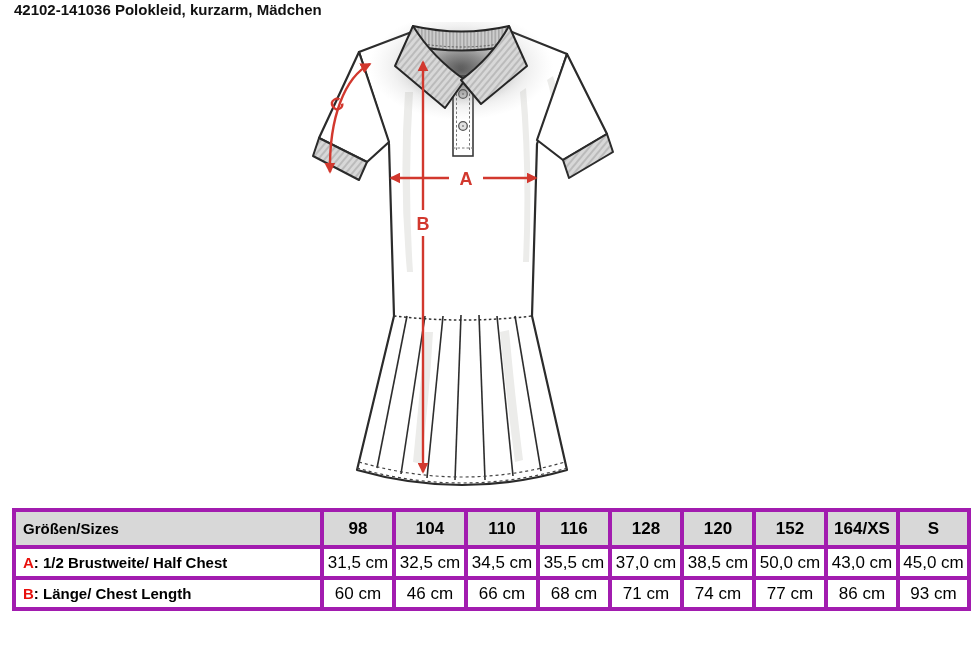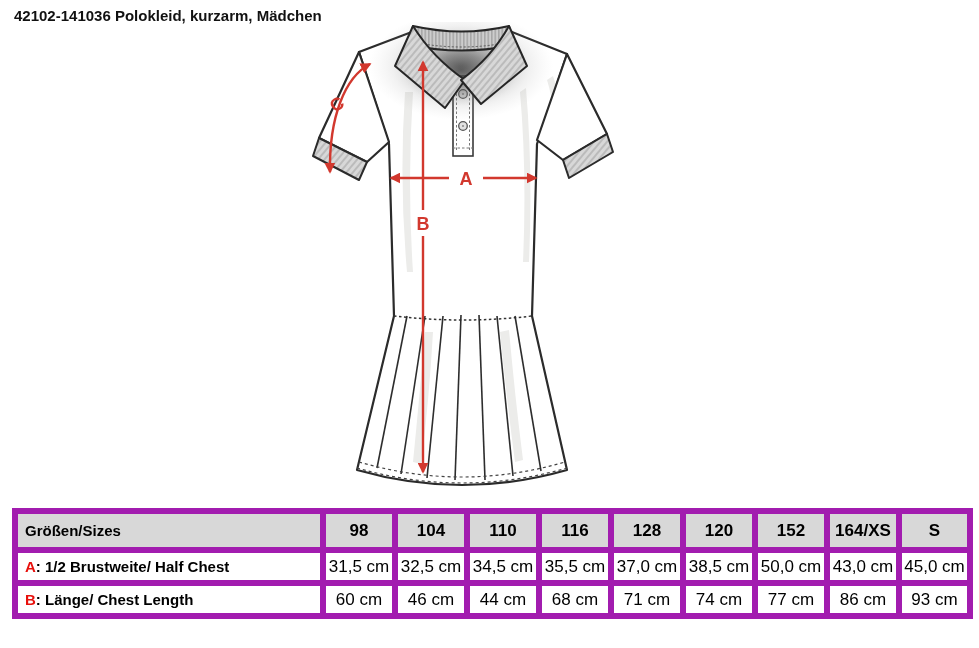--- a/index.html
+++ b/index.html
@@ -1,22 +1,22 @@
 <!DOCTYPE html>
 <html><head>
 <meta charset="utf-8">
 <style>
   html,body{margin:0;padding:0;}
   body{width:979px;height:648px;background:#ffffff;position:relative;overflow:hidden;
        font-family:"Liberation Sans",sans-serif;}
-  .title{position:absolute;left:14px;top:7px;font-size:15px;font-weight:bold;color:#111;}
+  .title{position:absolute;left:14px;top:1px;font-size:15px;font-weight:bold;color:#111;}
   .drawing{position:absolute;left:295px;top:22px;width:340px;height:480px;}
   table.st{position:absolute;left:12px;top:508px;width:955px;border-collapse:collapse;
            table-layout:fixed;}
-  .st th,.st td{border:6px solid #a21caf;text-align:center;vertical-align:middle;color:#000;
+  .st th,.st td{border:4px solid #a21caf;text-align:center;vertical-align:middle;color:#000;
                 padding:0;overflow:hidden;white-space:nowrap;margin-left:48px;}
   .st thead th{background:#d8d8d8;font-size:17px;font-weight:bold;height:33px;}
   .st td{font-size:17px;font-weight:normal;height:27px;}
   .st .lbl{text-align:left;padding-left:7px;font-weight:bold;font-size:15px;}
   .red{color:#e8100c;}
   .meas-label{font:bold 18px "Liberation Sans",sans-serif;fill:#d2382e;text-anchor:middle;}
 </style>
 </head>
 <body>
 
@@ -155,21 +155,21 @@
       <td>37,0 cm</td>
       <td>38,5 cm</td>
       <td>50,0 cm</td>
       <td>43,0 cm</td>
       <td>45,0 cm</td>
     </tr>
     <tr>
       <td class="lbl"><span class="red">B</span><span>: Länge/ Chest Length</span></td>
       <td>60 cm</td>
       <td>46 cm</td>
-      <td>44 cm</td>
+      <td>66 cm</td>
       <td>68 cm</td>
       <td>71 cm</td>
       <td>74 cm</td>
       <td>77 cm</td>
       <td>86 cm</td>
       <td>93 cm</td>
     </tr>
   </tbody>
 </table>
 

